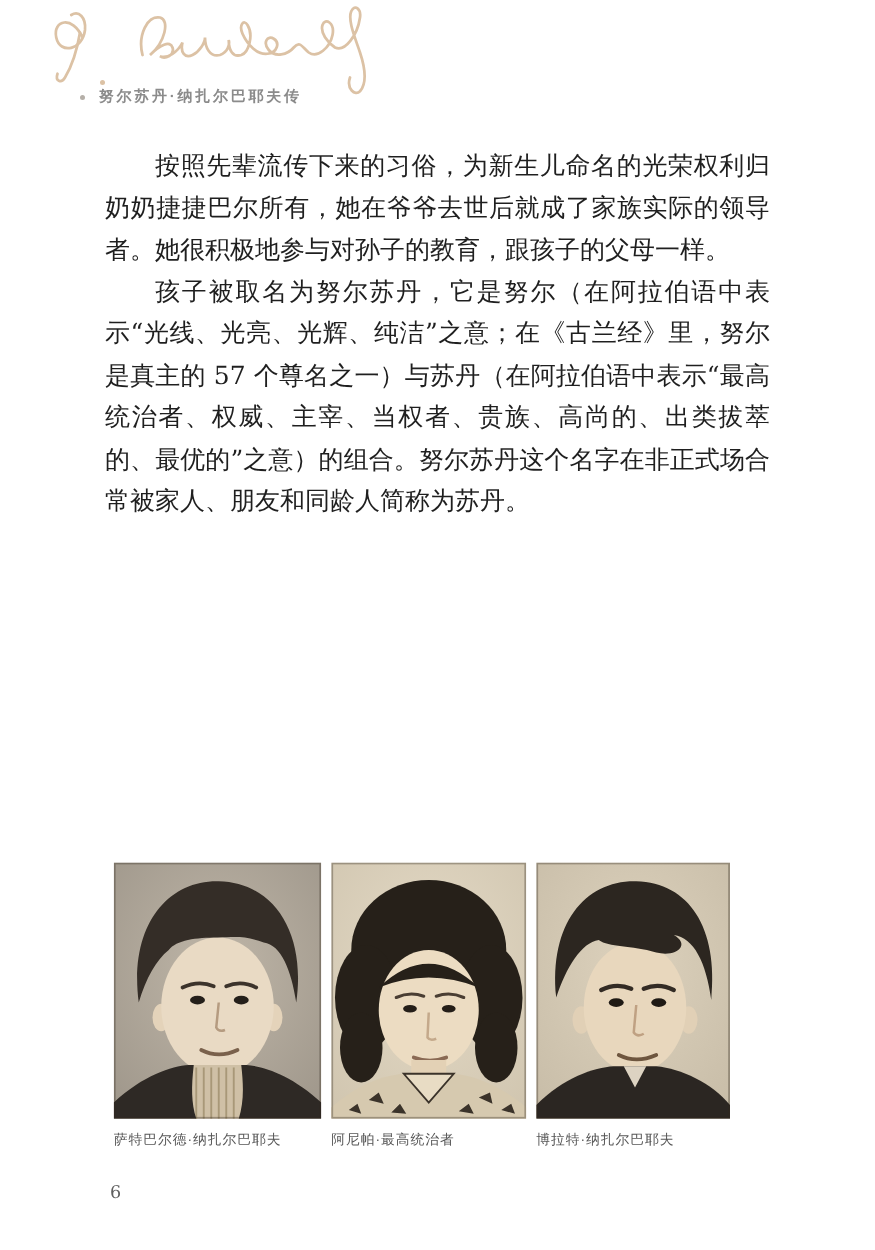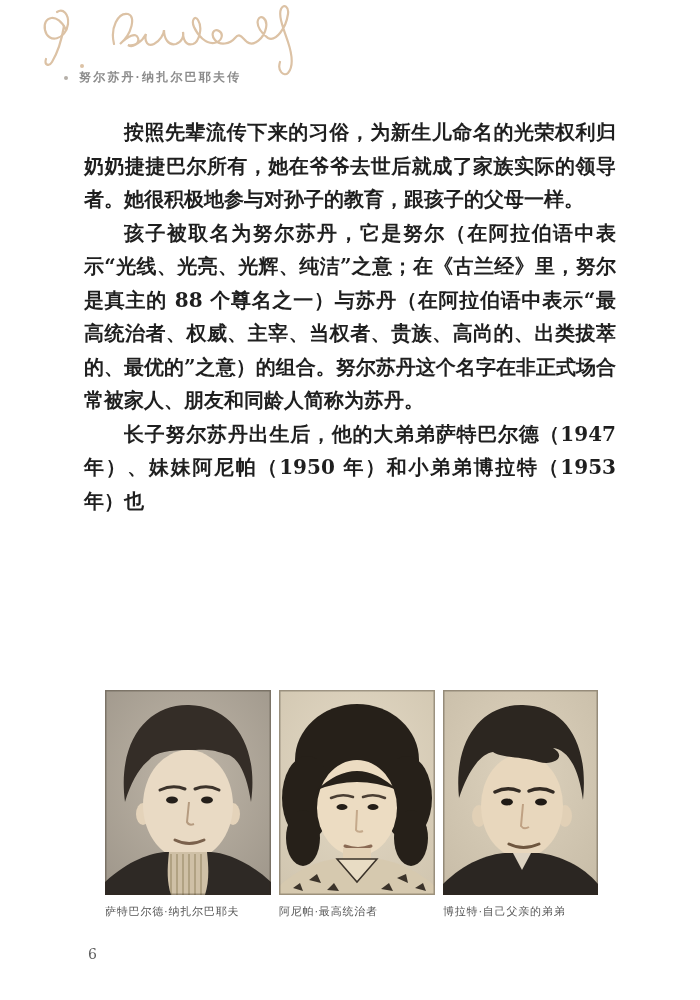--- a/index.html
+++ b/index.html
@@ -16,23 +16,23 @@
     justify-content:center;
   }
   .header-dot{width:4px;height:4px;background:#b5afa8;border-radius:50%;flex:0 0 auto;}
   .header-title{font-size:12px;color:#8b8b8b;letter-spacing:2.2px;font-weight:bold;}
   
   .body-text{
     position:absolute;left:84px;top:116px;width:532px;
     font-size:20px;line-height:33.5px;color:#1f1f1f;
     text-align:justify;text-align-last:left;
   }
-  .body-text p{margin:0;text-indent:2em;font-weight:bold;}
+  .body-text p{margin:0;text-indent:2em;}
   
-  .photo-strip{position:absolute;left:105px;top:690px;display:flex;gap:8px;}
+  .photo-strip{position:absolute;left:91px;top:690px;display:flex;gap:8px;}
   .photo-strip figure{margin:0;}
   .photo-frame{display:block;}
   .caption{
     margin-top:9px;font-family:"Liberation Sans","DejaVu Sans",sans-serif;
     font-size:11px;color:#565656;letter-spacing:0.8px;white-space:nowrap;
   }
   
   .page-num{
     position:absolute;left:88px;top:946px;font-size:14px;color:#5f5f5f;
     font-family:"DejaVu Serif",serif;
@@ -54,22 +54,21 @@
     <circle cx="46" cy="66" r="2" fill="#dcc2a5"></circle>
   </svg>
 
   <div class="header-row">
     <span class="header-dot"></span>
     <span class="header-title">努尔苏丹·纳扎尔巴耶夫传</span>
   </div>
 
   <div class="body-text">
     <p>按照先辈流传下来的习俗，为新生儿命名的光荣权利归奶奶捷捷巴尔所有，她在爷爷去世后就成了家族实际的领导者。她很积极地参与对孙子的教育，跟孩子的父母一样。</p>
-    <p>孩子被取名为努尔苏丹，它是努尔（在阿拉伯语中表示“光线、光亮、光辉、纯洁”之意；在《古兰经》里，努尔是真主的 88 个尊名之一）与苏丹（在阿拉伯语中表示“最高统治者、权威、主宰、当权者、贵族、高尚的、出类拔萃的、最优的”之意）的组合。努尔苏丹这个名字在非正式场合常被家人、朋友和同龄人简称为苏丹。</p>
-    <p>长子努尔苏丹出生后，他的大弟弟萨特巴尔德（1947 年）、妹妹阿尼帕（1950 年）和小弟弟博拉特（1953 年）也</p>
+    <p>孩子被取名为努尔苏丹，它是努尔（在阿拉伯语中表示“光线、光亮、光辉、纯洁”之意；在《古兰经》里，努尔是真主的 57 个尊名之一）与苏丹（在阿拉伯语中表示“最高统治者、权威、主宰、当权者、贵族、高尚的、出类拔萃的、最优的”之意）的组合。努尔苏丹这个名字在非正式场合常被家人、朋友和同龄人简称为苏丹。</p>
   </div>
 
   <div class="photo-strip">
 
     <figure>
       <svg class="photo-frame" width="166" height="205" viewBox="0 0 166 205">
         <defs>
           <radialGradient id="bg1" cx="50%" cy="42%" r="75%">
             <stop offset="0%" stop-color="#bfb6a8"></stop>
               <stop offset="100%" stop-color="#9e968a"></stop>
@@ -154,20 +153,20 @@
         <path d="M86 101 Q98 96 110 102" stroke="#332b24" stroke-width="3.5" fill="none" stroke-linecap="round"></path>
         <ellipse cx="64" cy="112" rx="6" ry="3.5" fill="#1f1a15"></ellipse>
         <ellipse cx="98" cy="112" rx="6" ry="3.5" fill="#1f1a15"></ellipse>
         <path d="M80 114 L78 136 Q81 140 86 137" stroke="#bfa183" stroke-width="2" fill="none"></path>
         <path d="M66 154 Q80 161 96 154" stroke="#6e563f" stroke-width="3" fill="none" stroke-linecap="round"></path>
 
         <path d="M0 205 L0 194 C22 172 46 164 62 163 L96 163 C116 165 140 176 155 194 L155 205 Z" fill="#2b2622"></path>
         <path d="M70 163 L79 180 L88 163 Z" fill="#ddd3c2"></path>
         <rect x="0.75" y="0.75" width="153.5" height="203.5" fill="none" stroke="rgba(50,40,30,0.35)" stroke-width="1.5"></rect>
       </svg>
-      <figcaption class="caption">博拉特·自己父亲的弟弟</figcaption>
+      <figcaption class="caption">博拉特·纳扎尔巴耶夫</figcaption>
     </figure>
 
   </div>
 
   <div class="page-num">6</div>
 
 </div>
 
 </body></html>

